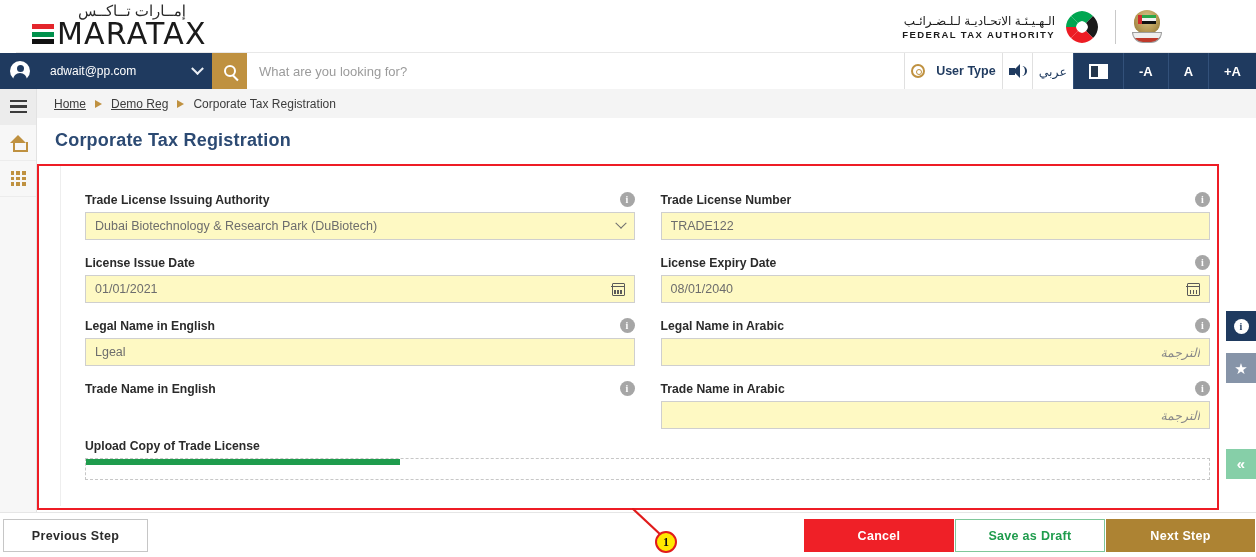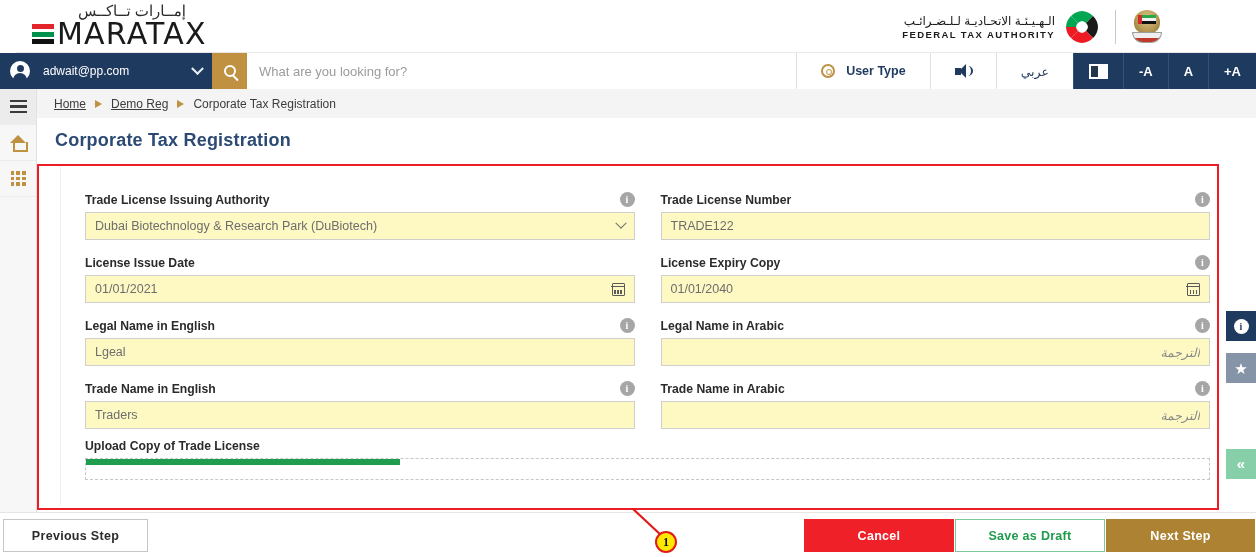--- a/index.html
+++ b/index.html
@@ -48,21 +48,21 @@
   .falcon-base { position: absolute; left: 2px; top: 24px; width: 30px; height: 11px;
      background: linear-gradient(to bottom,#efefef 0 55%, #c0392b 55% 100%);
      border-radius: 0 0 14px 14px; border: 1px solid #9e9e9e; }
 
   
   .navbar {
     position: absolute; top: 53px; left: 0; width: 1256px; height: 36px;
     background: #1f3a5f; display: flex; align-items: stretch;
   }
   .user-chip {
-    display: flex; align-items: center; gap: 13px; padding: 0 10px 0 10px;
+    display: flex; align-items: center; gap: 20px; padding: 0 10px 0 10px;
     width: 212px; color: #ffffff; cursor: pointer;
   }
   .avatar-c {
     width: 20px; height: 20px; border-radius: 50%; background: #ffffff;
     position: relative; flex: 0 0 auto;
   }
   .avatar-c::before { content:""; position:absolute; left:6.5px; top:3.5px; width:7px; height:7px; border-radius:50%; background:#1f3a5f; }
   .avatar-c::after { content:""; position:absolute; left:3px; top:12px; width:14px; height:9px; border-radius:7px 7px 0 0; background:#1f3a5f; }
   .user-email { font-size: 12px; flex: 1; white-space: nowrap; }
   .chev { width: 9px; height: 9px; border-right: 2px solid #e9eef5; border-bottom: 2px solid #e9eef5; transform: rotate(45deg) translate(-2px,-2px); }
@@ -72,21 +72,21 @@
   .mag { width: 12px; height: 12px; border: 2px solid #ffffff; border-radius: 50%; position: relative; }
   .mag::after { content:""; position:absolute; right:-5px; bottom:-4px; width:7px; height:2px; background:#ffffff; transform: rotate(45deg); }
   .search-wrap { flex: 1; background: #ffffff; display: flex; align-items: center; padding: 0 12px; }
   .search-wrap input {
     border: none; outline: none; width: 100%; font-size: 13px; color: #555;
     font-family: "Liberation Sans", sans-serif;
   }
   .search-wrap input::placeholder { color: #9b9b9b; }
   .nav-item {
     background: #ffffff; color: #1f3a5f; display: flex; align-items: center; justify-content: center;
-    gap: 11px; padding: 0 24px; font-size: 12.5px; font-weight: bold; border-left: 1px solid #e0e0e0; cursor: pointer;
+    gap: 11px; padding: 0 6px; font-size: 12.5px; font-weight: bold; border-left: 1px solid #e0e0e0; cursor: pointer;
   }
   .gear {
     width: 14px; height: 14px; border: 2.2px solid #bf9140; border-radius: 50%; position: relative;
   }
   .gear::after { content:""; position:absolute; left:3px; top:3px; width:4px; height:4px; border-radius:50%; border:1.5px solid #bf9140; }
   .spk { position: relative; width: 17px; height: 14px; }
   .spk::before { content:""; position:absolute; left:0; top:3.5px; width:6px; height:7px; background:#1f3a5f; }
   .spk::after { content:""; position:absolute; left:4px; top:0; border-top:7px solid transparent; border-bottom:7px solid transparent; border-right:7px solid #1f3a5f; }
   .spk i { position:absolute; right:-1px; top:2px; width:6px; height:10px; border-right:2px solid #1f3a5f; border-radius:0 8px 8px 0; }
   .nav-dark {
@@ -352,25 +352,25 @@
           <span class="field-label">License Issue Date</span>
         </div>
         <div class="ctrl">
           <span class="val">01/01/2021</span>
           <span class="cal"></span>
         </div>
       </div>
 
       <div class="field">
         <div class="field-head">
-          <span class="field-label">License Expiry Copy</span>
+          <span class="field-label">License Expiry Date</span>
           <span class="info-ic">i</span>
         </div>
         <div class="ctrl">
-          <span class="val">01/01/2040</span>
+          <span class="val">08/01/2040</span>
           <span class="cal"></span>
         </div>
       </div>
 
       <div class="field">
         <div class="field-head">
           <span class="field-label">Legal Name in English</span>
           <span class="info-ic">i</span>
         </div>
         <div class="ctrl">
@@ -385,23 +385,20 @@
         </div>
         <div class="ctrl rtl">
           <span class="val">الترجمة</span>
         </div>
       </div>
 
       <div class="field">
         <div class="field-head">
           <span class="field-label">Trade Name in English</span>
           <span class="info-ic">i</span>
-        </div>
-        <div class="ctrl">
-          <span class="val">Traders</span>
         </div>
       </div>
 
       <div class="field">
         <div class="field-head">
           <span class="field-label">Trade Name in Arabic</span>
           <span class="info-ic">i</span>
         </div>
         <div class="ctrl rtl">
           <span class="val">الترجمة</span>

